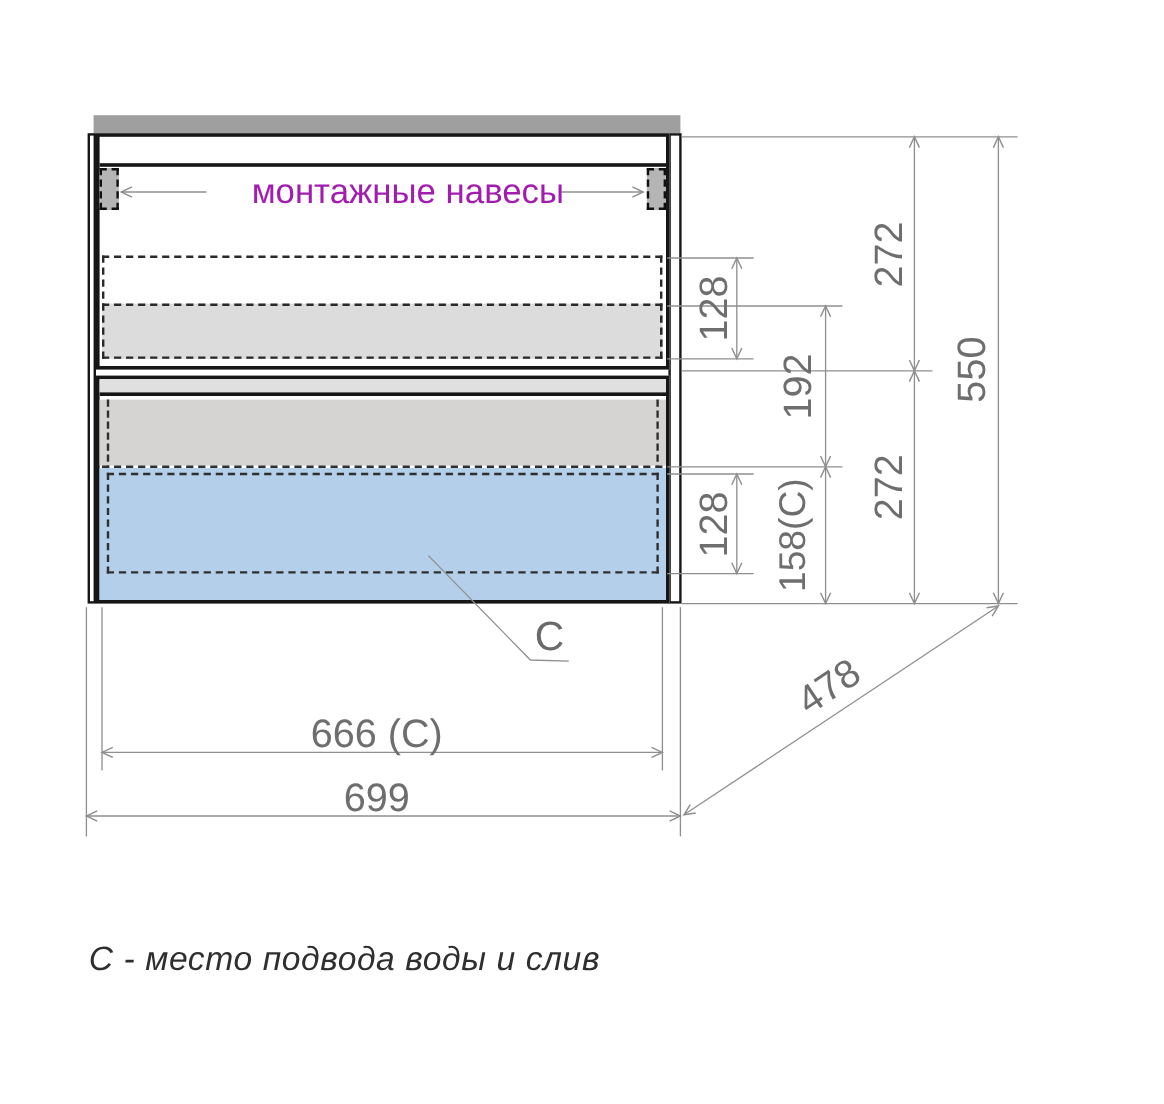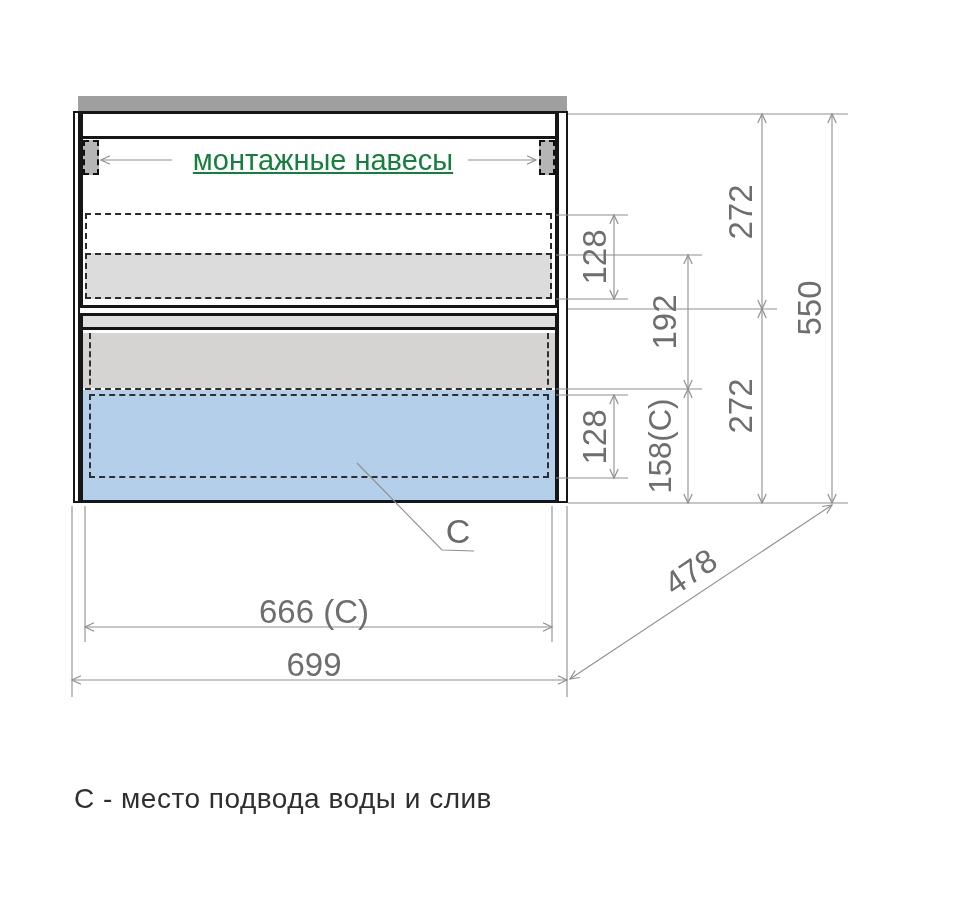--- a/index.html
+++ b/index.html
@@ -23,25 +23,25 @@
   .planka-outer{left:85px;top:213px;width:467px;height:86px;border:2px dashed #2a2a2a;background:transparent;}
   .planka-strip{left:85px;top:253px;width:467px;height:46px;background:var(--c-reinforcement_fill,#dcdcdc);border:2px dashed #2a2a2a;}
   .drawer-strip{left:83px;top:316px;width:472px;height:14px;background:#e0e0e0;border-bottom:3px solid var(--c-outline,#161616);}
   .drawer-gray{left:83px;top:333px;width:472px;height:55px;background:var(--c-drawer_fill,#d6d4d2);}
   .gray-blue-dash{left:85px;top:388px;width:467px;height:0;border-top:2px dashed #2f2f2f;}
   .water-zone{left:83px;top:390px;width:472px;height:110px;background:var(--c-water_zone,#b3cfe9);}
   .water-inner-dash{left:89px;top:394px;width:460px;height:84px;border:2px dashed #2f2f2f;background:transparent;}
   .side-dash{width:0;height:61px;top:333px;border-left:2px dashed #2f2f2f;}
   .side-dash.l{left:89px;} .side-dash.r{left:547px;}
   
-  .lbl{color:#15803d;text-align:center;white-space:nowrap;text-decoration:underline;}
+  .lbl{color:#a21caf;text-align:right;white-space:nowrap;}
   .lbl.hangers{left:176px;top:144px;width:294px;font-size:29px;}
   .lbl.planka{left:170px;top:261px;width:298px;font-size:28px;}
   .c-marker{left:438px;top:512px;width:40px;font-size:34px;color:#6a6a6a;text-align:center;}
-  .note{left:74px;top:783px;font-size:28px;color:#2f2f2f;letter-spacing:0.5px;white-space:nowrap;}
+  .note{left:74px;top:783px;font-size:28px;color:#2f2f2f;letter-spacing:0.5px;white-space:nowrap;font-style:italic;}
   
   svg.dims{position:absolute;left:0;top:0;}
   .ext{stroke:var(--c-dim_line,#8f8f8f);stroke-width:1.1;fill:none;}
   .dim{stroke:var(--c-dim_line,#8f8f8f);stroke-width:1.1;fill:none;marker-start:url(#arr);marker-end:url(#arr);}
   .arrow-end{stroke:var(--c-dim_line,#8f8f8f);stroke-width:1.1;fill:none;marker-end:url(#arr);}
   .dimtxt{fill:var(--c-dim_text,#6e6e6e);font-size:33px;text-anchor:middle;dominant-baseline:middle;
           font-family:"Liberation Sans",sans-serif;}
   .dimtxt.small{font-size:31px;}
 </style>
 </head>

